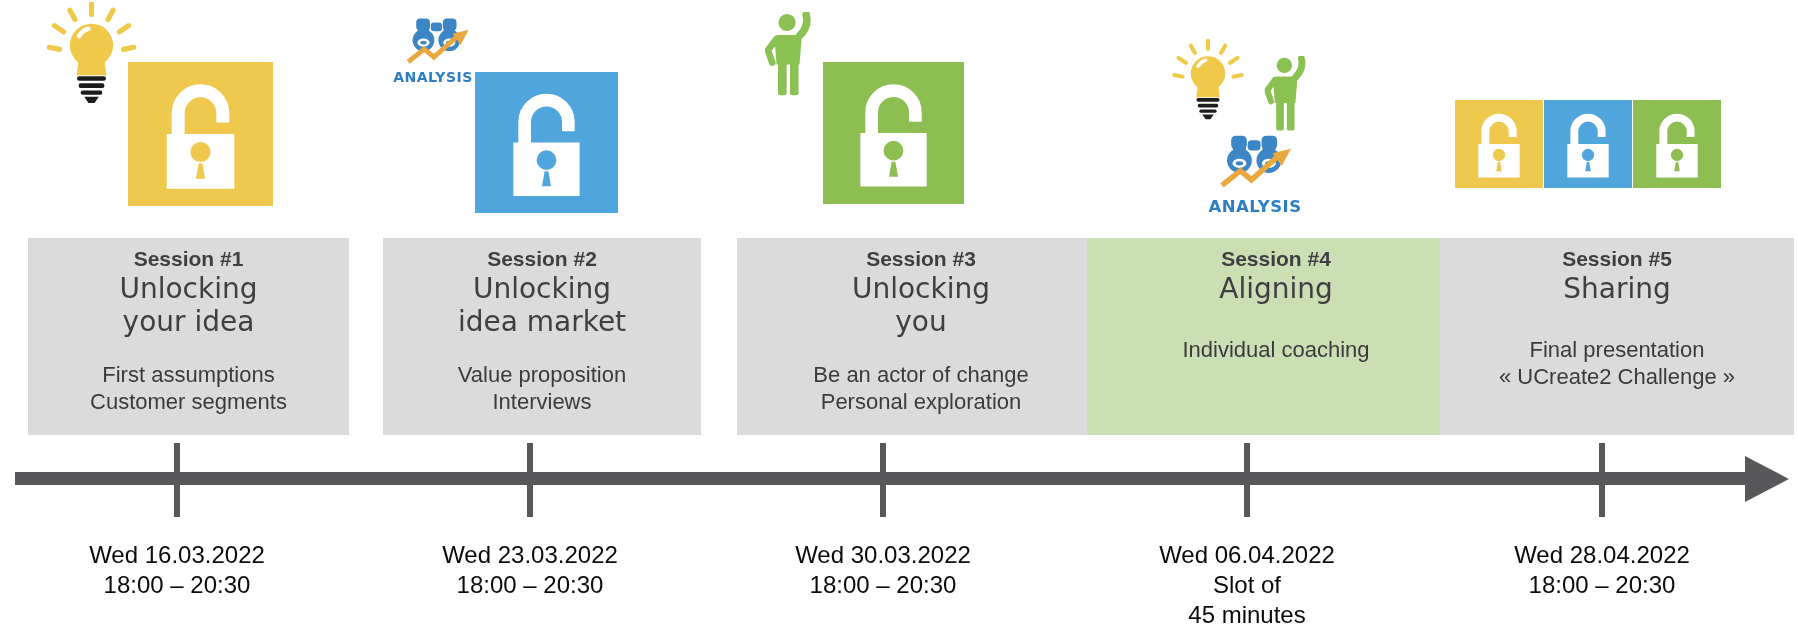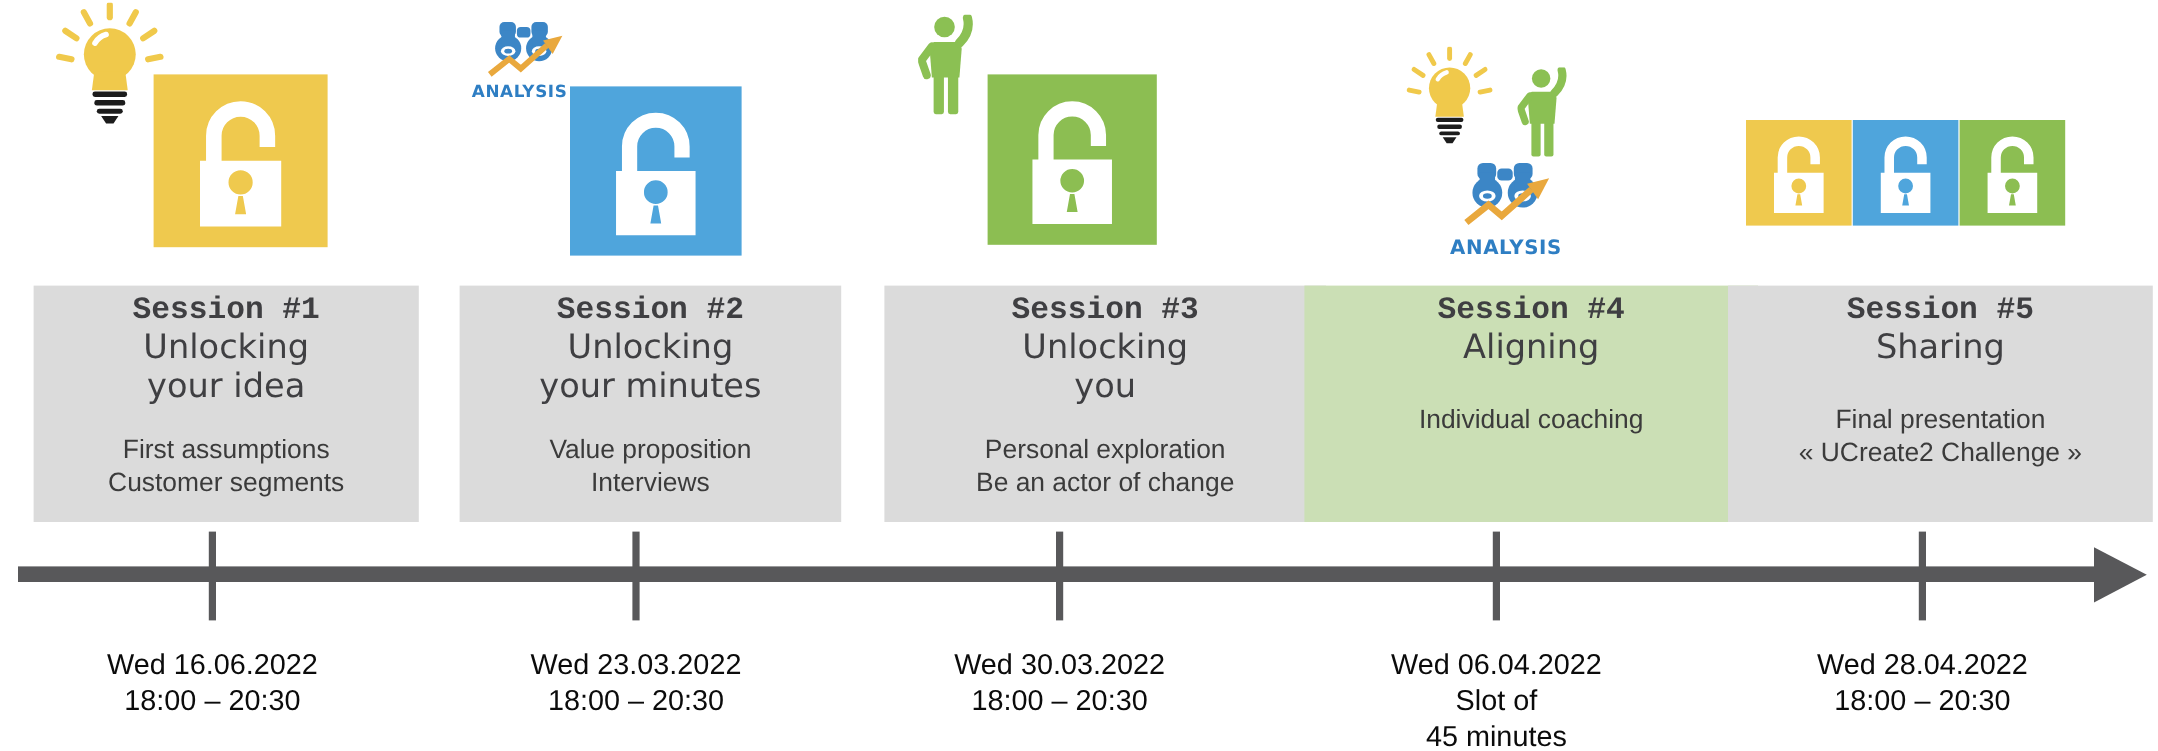--- a/index.html
+++ b/index.html
@@ -17,22 +17,22 @@
 
   
   .box {
     position:absolute; top:238px; height:197px; box-sizing:border-box;
     background:var(--gray-box,#DBDBDB);
     display:flex; flex-direction:column; align-items:center; text-align:center;
     padding-top:7px;
   }
   .box.green-box { background:var(--light-green,#CBDFB5); }
   .num {
-    font-family:Liberation Mono, monospace; font-weight:700;
-    font-size:26px; line-height:27px; color:var(--heading,#3F3F42);
+    font-family:Liberation Sans, sans-serif; font-weight:700;
+    font-size:21px; line-height:27px; color:var(--heading,#3F3F42);
   }
   .title {
     font-family:"DejaVu Sans", sans-serif; font-weight:400;
     font-size:28px; line-height:33px; color:var(--heading,#3F3F42);
   }
   .desc {
     margin-top:auto; margin-bottom:20px;
     font-size:22px; line-height:27px; color:var(--body-text,#3B3B3B);
   }
   .box.pos4 .desc { margin-bottom:72px; }
@@ -185,34 +185,34 @@
     <div class="title">your idea</div>
     <div class="desc">
       <div>First assumptions</div>
       <div>Customer segments</div>
     </div>
   </div>
 
   <div class="box pos2" style="left:383px; width:318px">
     <div class="num">Session #2</div>
     <div class="title">Unlocking</div>
-    <div class="title">your minutes</div>
+    <div class="title">idea market</div>
     <div class="desc">
       <div>Value proposition</div>
       <div>Interviews</div>
     </div>
   </div>
 
   <div class="box pos3" style="left:737px; width:368px">
     <div class="num">Session #3</div>
     <div class="title">Unlocking</div>
     <div class="title">you</div>
     <div class="desc">
+      <div>Be an actor of change</div>
       <div>Personal exploration</div>
-      <div>Be an actor of change</div>
     </div>
   </div>
 
   <div class="box pos4 green-box" style="left:1087px; width:378px">
     <div class="num">Session #4</div>
     <div class="title">Aligning</div>
     <div class="desc">
       <div>Individual coaching</div>
     </div>
   </div>
@@ -228,21 +228,21 @@
 
   <div class="tick" style="left:174px"></div>
   <div class="tick" style="left:527px"></div>
   <div class="tick" style="left:880px"></div>
   <div class="tick" style="left:1244px"></div>
   <div class="tick" style="left:1599px"></div>
   <div class="bar"></div>
   <div class="arrowhead"></div>
 
   <div class="date" style="left:177px">
-    <div>Wed 16.06.2022</div>
+    <div>Wed 16.03.2022</div>
     <div>18:00 – 20:30</div>
   </div>
   <div class="date" style="left:530px">
     <div>Wed 23.03.2022</div>
     <div>18:00 – 20:30</div>
   </div>
   <div class="date" style="left:883px">
     <div>Wed 30.03.2022</div>
     <div>18:00 – 20:30</div>
   </div>

